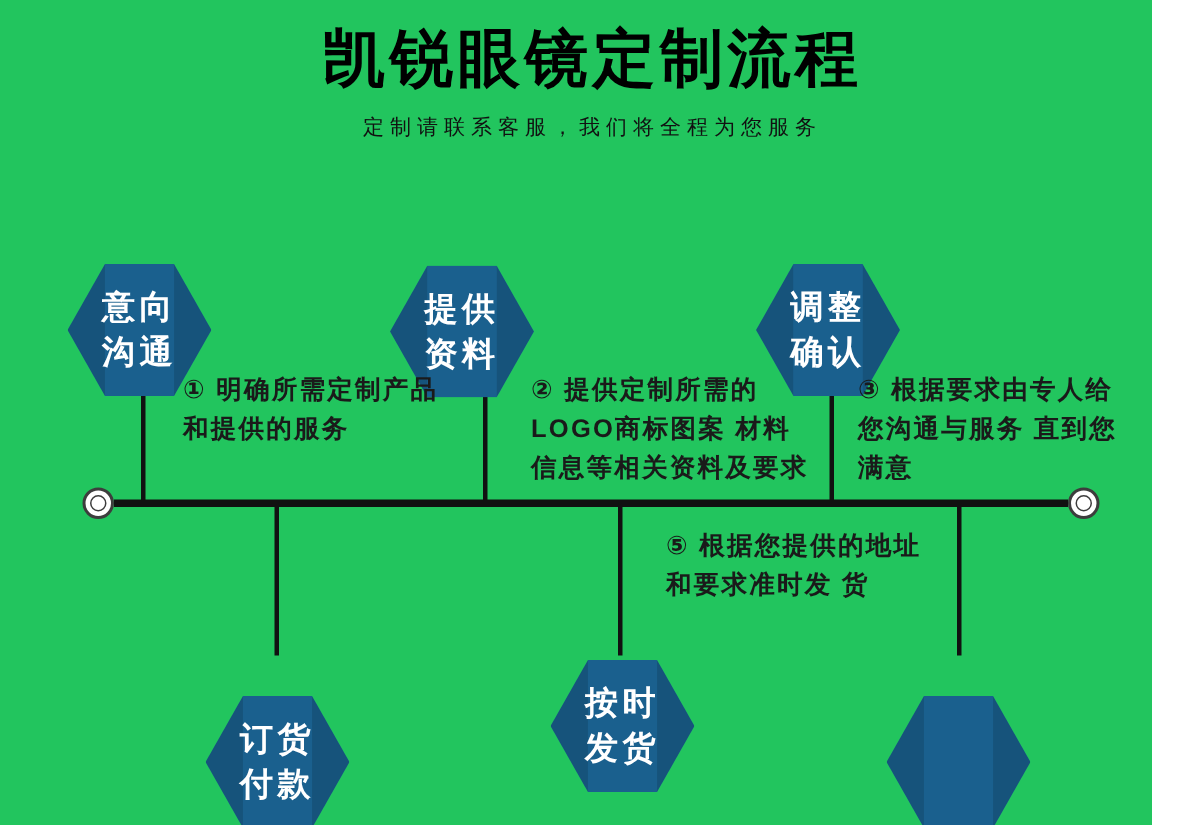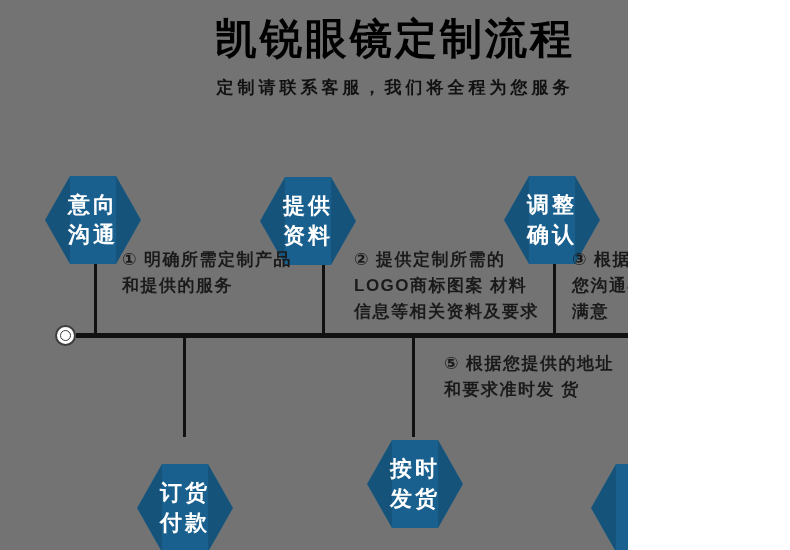--- a/index.html
+++ b/index.html
@@ -2,35 +2,35 @@
 <html><head>
 <meta charset="utf-8">
 <style>
   html,body{margin:0;padding:0;}
   body{
     font-family:"Liberation Sans","DejaVu Sans",sans-serif;
     background:#ffffff;
   }
   .canvas{
     position:relative;
-    width:628px;height:550px;
-    background:#737373;
+    width:768px;height:550px;
+    background:#22c55e;
     overflow:hidden;
   }
   .title{
     position:absolute;left:0;top:16px;width:790px;
     text-align:center;
     font-size:42px;font-weight:900;color:#000000;
     letter-spacing:3px;
     line-height:1.1;
   }
   .subtitle{
     position:absolute;left:0;top:76px;width:790px;
     text-align:center;
-    font-size:17px;font-weight:700;color:#111111;
+    font-size:14px;font-weight:400;color:#111111;
     letter-spacing:4px;
   }
   .hex{
     position:absolute;
     width:96px;height:88px;
     background:#1a608e;
     clip-path:polygon(0% 50%, 26% 0%, 74% 0%, 100% 50%, 74% 100%, 26% 100%);
     display:flex;align-items:center;justify-content:center;margin-top:28px;
   }
   .hex .shade-left{

